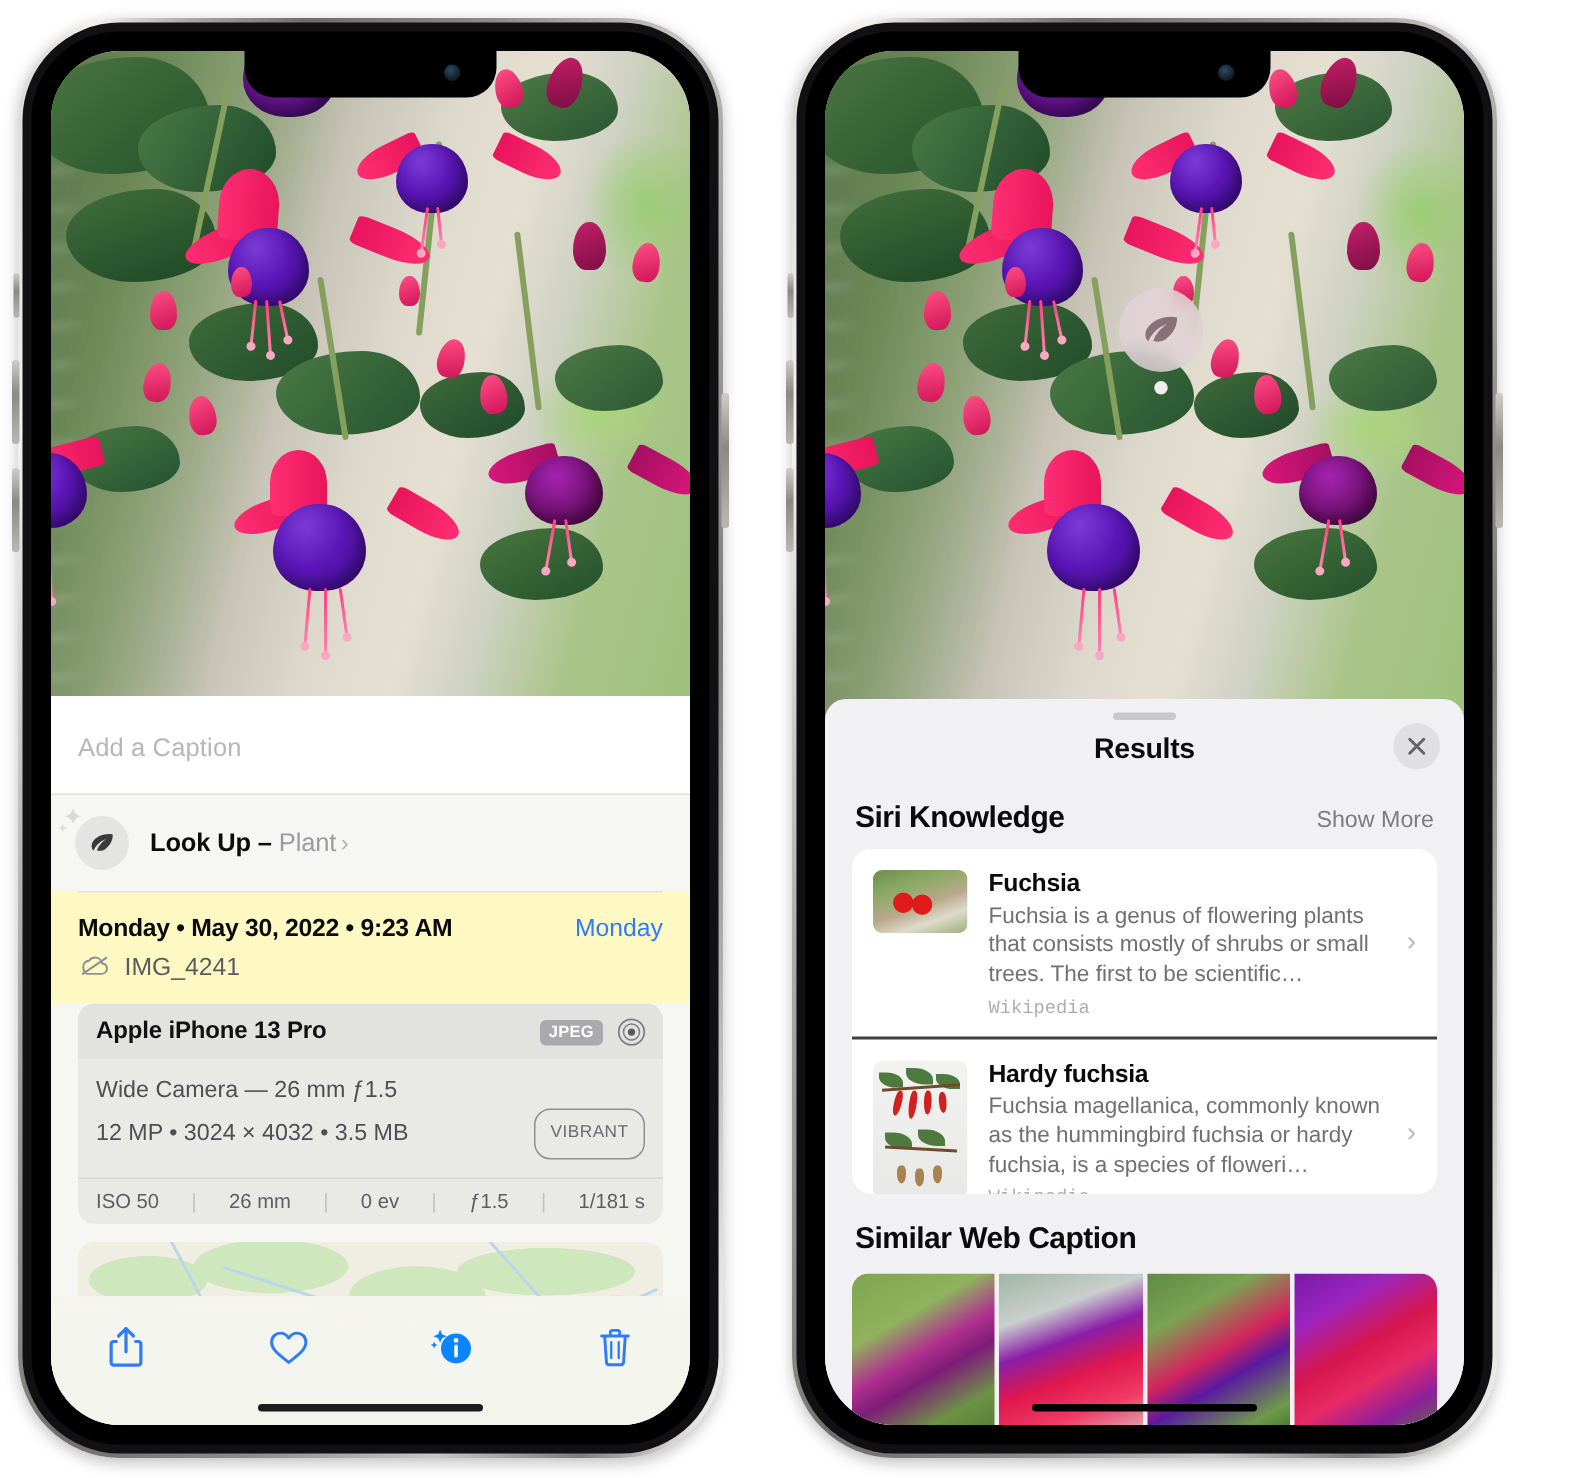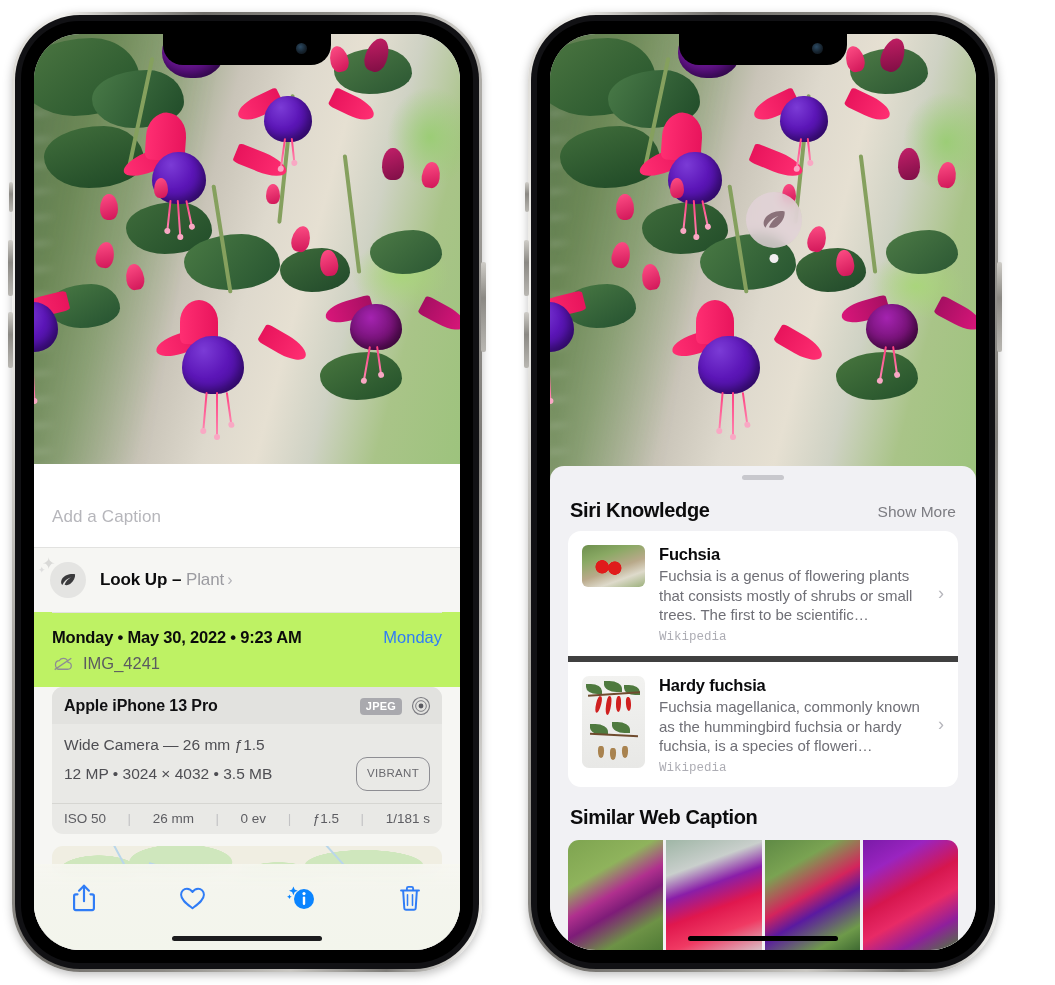--- a/index.html
+++ b/index.html
@@ -136,29 +136,29 @@
     background: #e4e4e2; display:flex; align-items:center; justify-content:center; flex: 0 0 auto;
   }
   .leaf-chip .spark {
     position:absolute; left:-8px; top:-6px; font-size: 16px; color:#d9d9d7; line-height:1;
   }
   .leaf-chip .spark2 { position:absolute; left:-12px; top:4px; font-size:9px; color:#dedede; line-height:1; }
   .lookup-label { font-size: 17px; font-weight: 700; color:#0b0b0c; letter-spacing:-.1px; }
   .lookup-label .sub { font-weight: 400; color:#9b9ba0; }
   .chev-gray { color:#b4b4b8; font-size: 16px; margin-left: 3px; font-weight:400; }
 
-  .meta-block { padding: 0 18px; background:#bef264; }
+  .meta-block { padding: 0 18px; background:#fef9c3; }
   .meta-div { height:1px; background:#e2e2e0; margin: 0 0 0 0; }
   .date-row {
     display:flex; align-items:flex-start; justify-content:space-between;
     padding-top: 15px;
   }
   .date-text { font-size: 16.5px; font-weight:700; color:#0b0b0c; letter-spacing:-.2px; }
   .adjust-link { font-size: 16.5px; color:#2f7cf6; font-weight:400; }
-  .file-row { display:flex; align-items:center; gap:9px; padding-top: 7px; padding-bottom: 14px; }
+  .file-row { display:flex; align-items:flex-start; gap:9px; padding-top: 7px; padding-bottom: 14px; }
   .file-name { font-size: 16.5px; color:#5b5b60; }
 
   .exif-card {
     margin: 0 18px; background:#e9e9e6; border-radius: 11px; overflow:hidden;
   }
   .exif-head {
     display:flex; align-items:center; justify-content:space-between;
     padding: 9px 11px 8px 12px; background:#e2e2df;
   }
   .exif-device { font-size: 16px; font-weight:700; color:#101012; letter-spacing:-.1px; }
@@ -250,21 +250,21 @@
     display:flex; align-items:baseline; justify-content:space-between;
     padding: 19px 20px 9px 20px;
   }
   .section-title { font-size: 20px; font-weight:700; color:#0b0b0c; letter-spacing:-.35px; }
   .show-more { font-size: 15.5px; color:#7c7c82; }
 
   .knowledge-card {
     margin: 0 18px; background:#fff; border-radius: 13px; overflow:hidden;
   }
   .k-item { display:flex; gap: 14px; padding: 14px 14px 12px 14px; position:relative; }
-  .k-item + .k-item { border-top: 6px solid #404040; }
+  .k-item + .k-item { border-top: 2px solid #404040; }
   .k-thumb { flex: 0 0 auto; border-radius: 6px; overflow:hidden; }
   .k-thumb.wide { width: 63px; height: 42px; }
   .k-thumb.tall { width: 63px; height: 92px; border-radius: 7px; }
   .thumb-a {
     width:100%; height:100%;
     background:
       radial-gradient(circle 7px at 32% 52%, #e01b1b 0 92%, rgba(0,0,0,0)),
       radial-gradient(circle 7px at 52% 55%, #e01b1b 0 92%, rgba(0,0,0,0)),
       linear-gradient(160deg,#6d8f4d 0%,#8aa964 28%,#b9a98a 55%,#dedacb 75%,#9bb07a 100%);
   }
@@ -383,21 +383,21 @@
         <div class="bud" style="left:258px;top:192px;transform:rotate(14deg);"></div>
         <div class="bud" style="left:286px;top:216px;transform:rotate(-6deg);"></div>
         <div class="bud" style="left:348px;top:114px;width:22px;height:32px;background:linear-gradient(160deg,#c4206a,#7d0e46);"></div>
         <div class="bud" style="left:388px;top:128px;transform:rotate(8deg);"></div>
         <div class="bud" style="left:296px;top:12px;transform:rotate(-14deg);"></div>
         <div class="bud" style="left:332px;top:4px;width:22px;height:34px;background:linear-gradient(150deg,#c61f66,#7b0d42);transform:rotate(20deg);"></div>
         <div class="bud" style="left:120px;top:144px;width:14px;height:20px;"></div>
         <div class="bud" style="left:232px;top:150px;width:14px;height:20px;"></div>
       </div>
 
-      <div class="info-sheet" style="top:454px">
+      <div class="info-sheet" style="top:436px">
 
         <div class="caption-row">Add a Caption</div>
 
         <div class="lookup-row">
           <div class="leaf-chip">
             <span class="spark">✦</span>
             <span class="spark2">✦</span>
             <svg width="20" height="20" viewBox="0 0 24 24" aria-hidden="true">
               <path d="M20.5 5.2C15 4 7.5 6.2 4.6 11.2c-1.5 2.6-1 5.4.6 6.9 2.2-4.9 6-8 10.4-9.4-3.4 2-6.1 4.9-7.7 9 1.9.9 4.6.6 6.6-.8 4.4-3.1 6.4-8 6-11.7z" fill="#3a3a3c"></path>
             </svg>
@@ -601,20 +601,28 @@
               <path d="M20.5 5.2C15 4 7.5 6.2 4.6 11.2c-1.5 2.6-1 5.4.6 6.9 2.2-4.9 6-8 10.4-9.4-3.4 2-6.1 4.9-7.7 9 1.9.9 4.6.6 6.6-.8 4.4-3.1 6.4-8 6-11.7z" fill="#8a7179"></path>
             </svg>
           </div>
           <div class="dot"></div>
         </div>
       </div>
 
       <div class="results-sheet">
         <div class="grabber"></div>
 
+        <div class="results-head">
+          <div class="results-title">Results</div>
+          <div class="close-btn">
+            <svg width="15" height="15" viewBox="0 0 16 16" aria-hidden="true">
+              <path d="M3 3 L13 13 M13 3 L3 13" stroke="#636368" stroke-width="2.1" stroke-linecap="round"></path>
+            </svg>
+          </div>
+        </div>
 
         <div class="section-head">
           <div class="section-title">Siri Knowledge</div>
           <div class="show-more">Show More</div>
         </div>
 
         <div class="knowledge-card">
 
           <div class="k-item">
             <div class="k-thumb wide">

